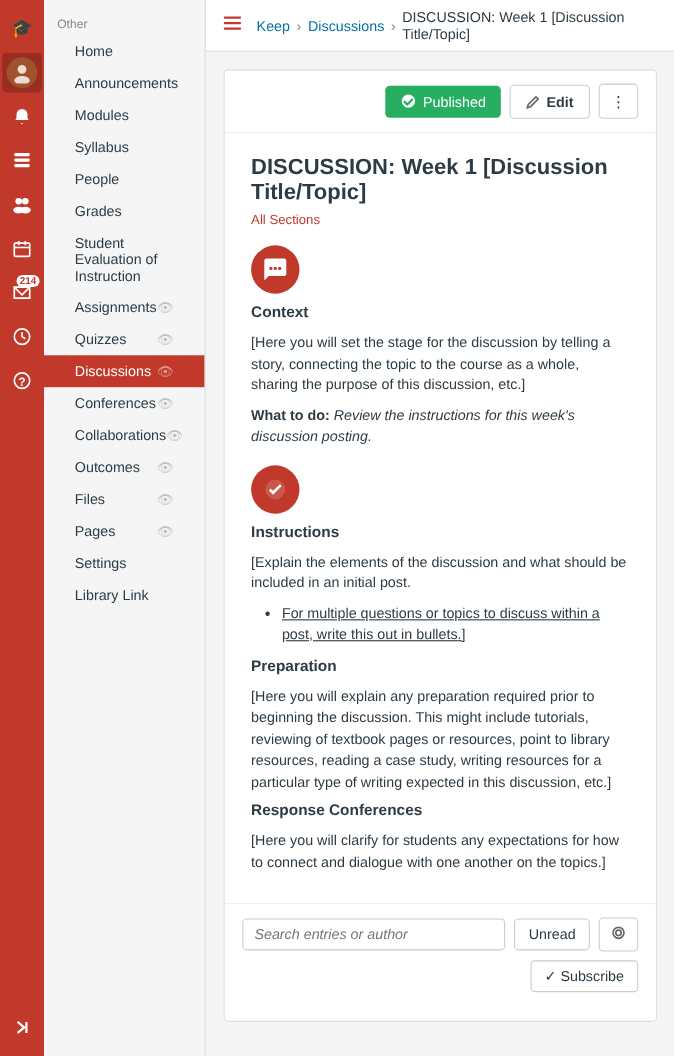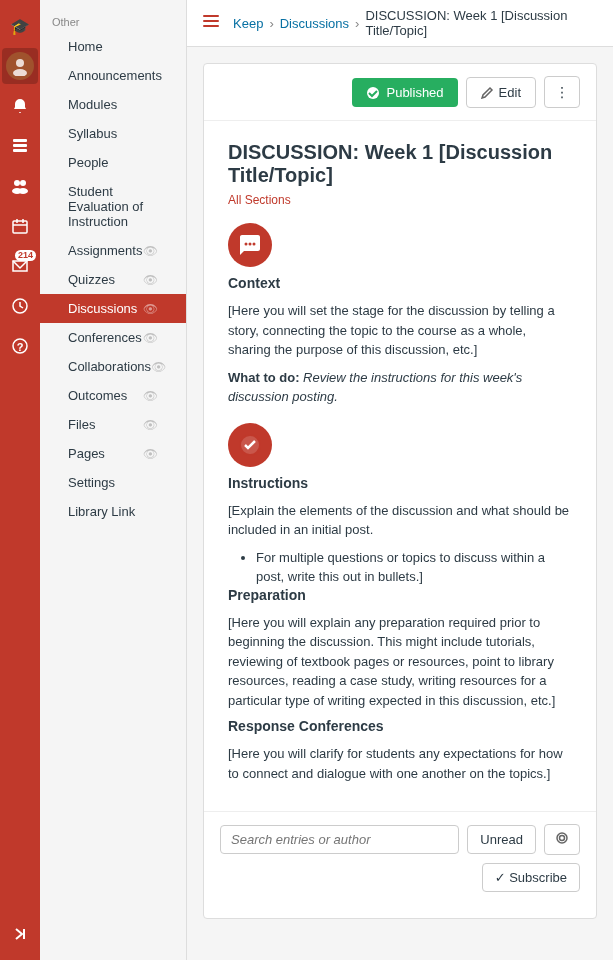--- a/index.html
+++ b/index.html
@@ -136,35 +136,36 @@
     }
     .btn-published {
       background: #27ae60;
       color: white;
       border: none;
       border-radius: 4px;
       padding: 7px 14px;
       font-size: 13px;
       cursor: pointer;
       display: flex;
-      align-items: flex-end;
+      align-items: flex-start;
       gap: 6px;
       font-weight: 500;
     }
     .btn-edit {
       background: white;
       color: #2d3b45;
       border: 1px solid #ccc;
       border-radius: 4px;
       padding: 7px 14px;
       font-size: 13px;
       cursor: pointer;
       display: flex;
       align-items: center;
       gap: 5px;
+      font-weight: bold;
     }
     .btn-more {
       background: white;
       color: #2d3b45;
       border: 1px solid #ccc;
       border-radius: 4px;
       padding: 7px 10px;
       font-size: 14px;
       cursor: pointer;
     }
@@ -207,20 +208,22 @@
       font-size: 13px;
       color: #2d3b45;
       line-height: 1.5;
       margin-bottom: 8px;
     }
     .section-text strong { font-weight: 700; }
     .section-text em { font-style: italic; }
 
     .bullet-list {
       margin-left: 28px;
+      margin-bottom: 10px;
+      text-decoration: underline;
     }
     .bullet-list li {
       font-size: 13px;
       color: #2d3b45;
       line-height: 1.5;
     }
 
     
     .replies-toolbar {
       display: flex;
@@ -356,20 +359,23 @@
     <span>Announcements</span>
   </div>
   <div class="sidebar-item">
     <span>Modules</span>
   </div>
   <div class="sidebar-item">
     <span>Syllabus</span>
   </div>
   <div class="sidebar-item">
     <span>People</span>
+  </div>
+  <div class="sidebar-item">
+    <span>Grades</span>
   </div>
   <div class="sidebar-item">
     <span>Student Evaluation of Instruction</span>
   </div>
   <div class="sidebar-item">
     <span>Assignments</span>
     <span class="vis-icon">👁</span>
   </div>
   <div class="sidebar-item">
     <span>Quizzes</span>

